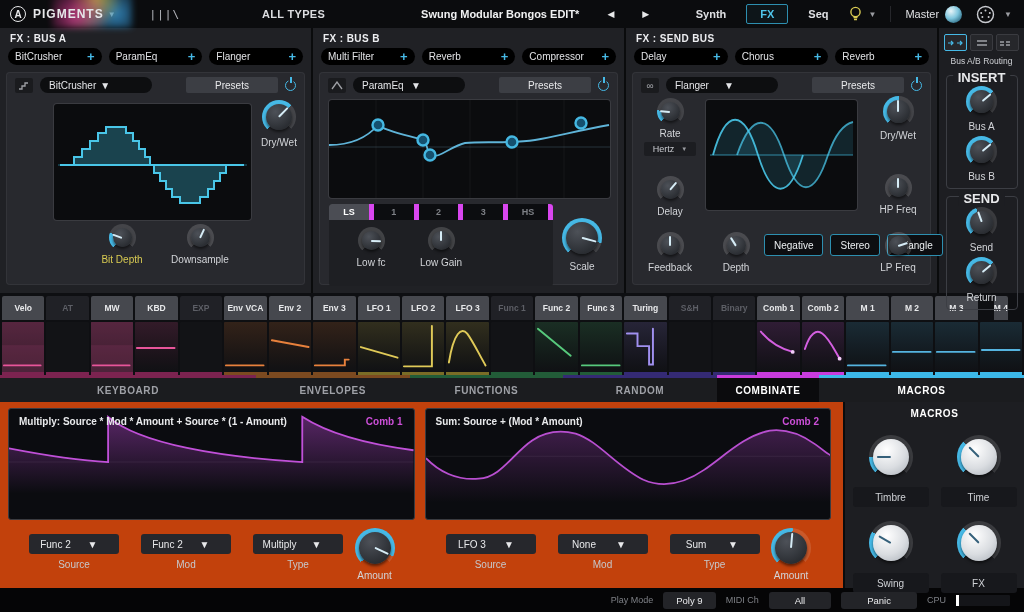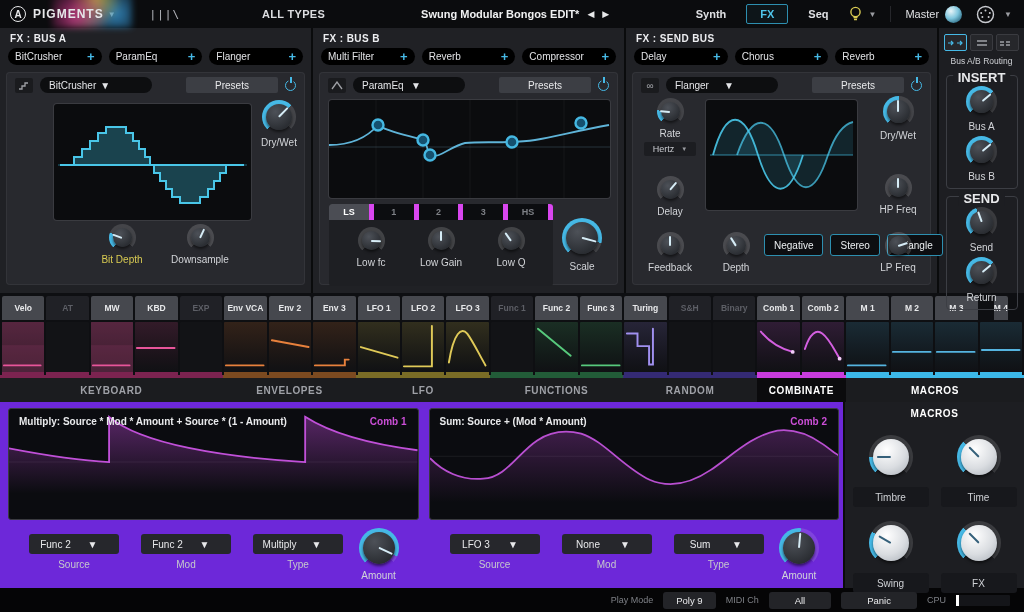--- a/index.html
+++ b/index.html
@@ -14,21 +14,21 @@
                radial-gradient(circle at 55% 20%,rgba(240,210,70,.8),transparent 50%),
                radial-gradient(circle at 80% 60%,rgba(60,170,240,.8),transparent 50%),
                radial-gradient(circle at 45% 80%,rgba(120,220,120,.5),transparent 45%);
     filter:blur(3px);opacity:.9;}
   .logo-a{width:16px;height:16px;border:1.6px solid #e8e9ea;border-radius:50%;display:flex;align-items:center;justify-content:center;
     font-size:10px;font-weight:bold;color:#e8e9ea;margin-left:10px;z-index:2;}
   .brand{font-size:12px;font-weight:bold;letter-spacing:1px;margin-left:7px;z-index:2;}
   .caret{font-size:8px;color:#9a9ca1;margin-left:4px;}
   .tube-icon{font-family:"DejaVu Sans Mono",monospace;font-size:11px;color:#b8bac0;margin-left:34px;letter-spacing:1px;}
   .types{font-size:11px;font-weight:bold;color:#dcdde0;margin-left:82px;letter-spacing:.3px;}
-  .preset-wrap{display:flex;align-items:center;margin-left:96px;gap:8px;}
+  .preset-wrap{display:flex;align-items:center;margin-left:96px;gap:28px;}
   .preset-name{font-size:11px;font-weight:bold;color:#f0f1f2;}
   .nav-arrow{font-size:9px;color:#e8e9ea;cursor:pointer;}
   .tb-right{margin-left:auto;display:flex;align-items:center;gap:14px;padding-right:12px;}
   .tb-tab{font-size:11px;font-weight:bold;color:#dfe0e3;padding:3px 6px;}
   .tb-tab.boxed{border:1px solid #2d8fb0;border-radius:2px;color:#4fc4ea;padding:3px 13px;background:rgba(45,140,175,.07);}
   .bulb-wrap{display:flex;align-items:center;gap:3px;}
   .sep{width:1px;height:16px;background:#26272b;}
   .master-wrap{display:flex;align-items:center;gap:6px;font-size:11px;color:#dfe0e3;}
   .master-knob{width:17px;height:17px;border-radius:50%;
     background:radial-gradient(circle at 35% 30%,#e8f4f8,#7fc6dd 45%,#1d5a73 90%);}
@@ -99,21 +99,21 @@
   .mod-thumb svg{width:100%;height:100%;display:block;}
 
   
   #mod-tabs{display:flex;height:27px;background:#0a0b0d;gap:0;}
   .tab{border-top:3px solid #444;background:#1b1c1f;display:flex;align-items:center;justify-content:center;
     font-size:10px;font-weight:bold;letter-spacing:.6px;color:#9fa1a7;flex-basis:0;}
   .tab.active{background:#0b0b0d;color:#fff;}
   .tab.bright{color:#fff;}
 
   
-  #bottom{display:flex;height:186px;background:#6d28d9;}
+  #bottom{display:flex;height:186px;background:#c2410c;gap:8px;}
   #comb-area{flex:1;display:flex;padding:6px 4px 0 8px;gap:10px;}
   .comb-panel{flex:1;display:flex;flex-direction:column;}
   .comb-scope{position:relative;height:112px;background:#0b0c10;border:1px solid #3a3b40;border-radius:3px;overflow:hidden;}
   .comb-scope svg{position:absolute;inset:0;width:100%;height:100%;}
   .comb-formula{position:absolute;left:10px;top:7px;font-size:10px;font-weight:bold;color:#e9eaec;z-index:2;}
   .comb-name{position:absolute;right:11px;top:7px;font-size:10px;font-weight:bold;color:#cc4fd8;z-index:2;}
   .comb-ctrls{display:flex;align-items:flex-start;padding:14px 6px 0 10px;}
   .dd-wrap{width:112px;display:flex;flex-direction:column;align-items:center;gap:5px;}
   .dd{width:90px;height:20px;background:#26272c;border-radius:3px;display:flex;align-items:center;padding:0 8px;}
   .dd span{flex:1;text-align:center;font-size:10px;color:#e8e9eb;}
@@ -314,28 +314,20 @@
             <span class="klabel">Low fc</span>
           </div>
           <div class="kw" style="left:112px;top:23px">
             <div class="knob k28 gray" style="--ptr:0deg">
                 <i class="ring"></i>
                 <i class="kb"></i>
                 <i class="ptr"></i>
               </div>
             <span class="klabel">Low Gain</span>
           </div>
-          <div class="kw" style="left:182px;top:23px">
-            <div class="knob k28 gray" style="--ptr:-35deg">
-                <i class="ring"></i>
-                <i class="kb"></i>
-                <i class="ptr"></i>
-              </div>
-            <span class="klabel">Low Q</span>
-          </div>
         </div>
         <div class="kw" style="left:263px;top:146px">
           <div class="knob k40" style="--arc:240deg">
               <i class="ring"></i>
               <i class="kb"></i>
               <i class="ptr"></i>
             </div>
           <span class="klabel">Scale</span>
         </div>
       </div>
@@ -675,21 +667,20 @@
           <svg viewBox="0 0 44 52" preserveAspectRatio="none">
             <path d="M2,29 H41" fill="none" stroke="#55b4e0" stroke-width="2" stroke-linecap="round"></path>
           </svg>
         </div>
       </div>
     </div>
 
   <div id="mod-tabs">
       <div class="tab" style="flex-grow: 5; border-top-color: rgb(124, 35, 80);">KEYBOARD</div>
       <div class="tab" style="flex-grow: 3; border-top-color: rgb(124, 74, 32);">ENVELOPES</div>
-      <div class="tab" style="flex-grow: 3; border-top-color: rgb(122, 108, 38);">LFO</div>
       <div class="tab" style="flex-grow: 3; border-top-color: rgb(34, 92, 56);">FUNCTIONS</div>
       <div class="tab" style="flex-grow: 3; border-top-color: rgb(52, 42, 116);">RANDOM</div>
       <div class="tab active" style="flex-grow: 2; border-top-color: rgb(200, 60, 220);">COMBINATE</div>
       <div class="tab bright" style="flex-grow: 4; border-top-color: rgb(60, 184, 232);">MACROS</div>
     </div>
 
   <div id="bottom">
     <div id="comb-area">
 
       <div class="comb-panel">

